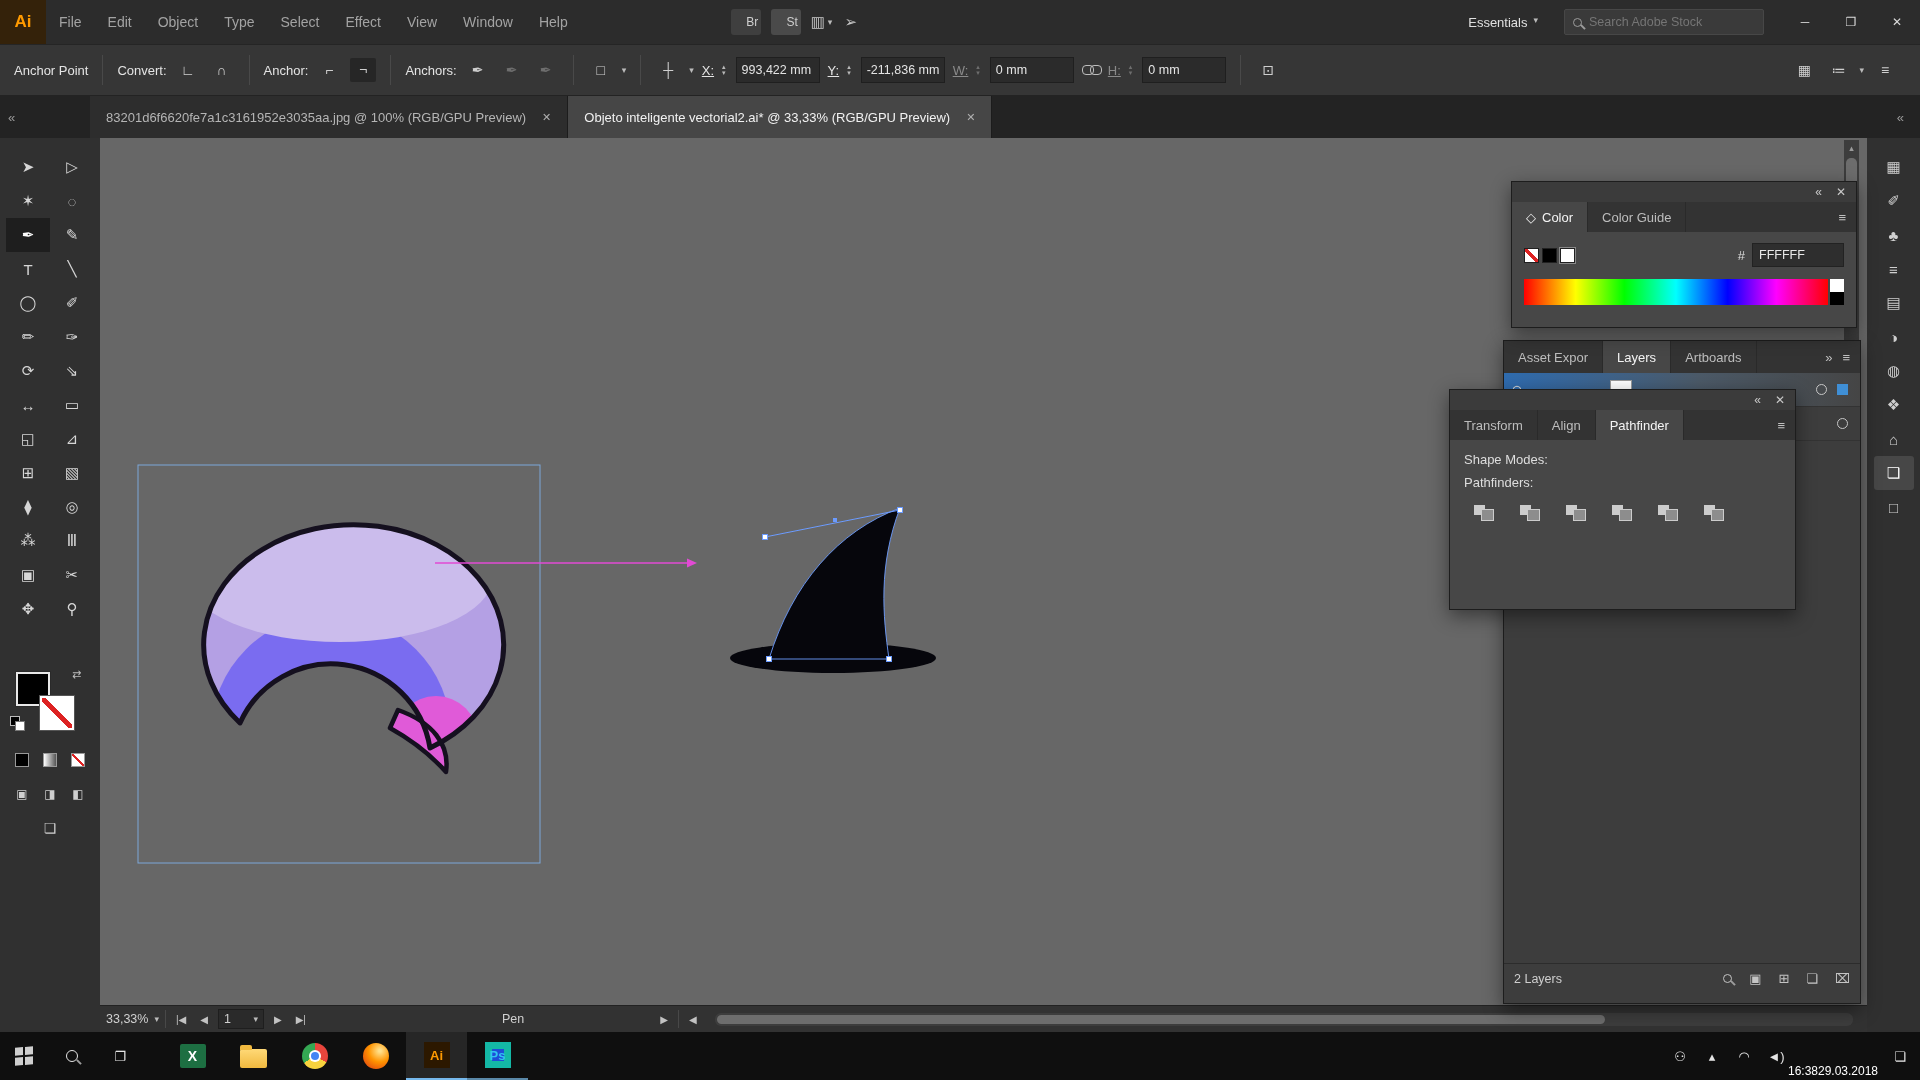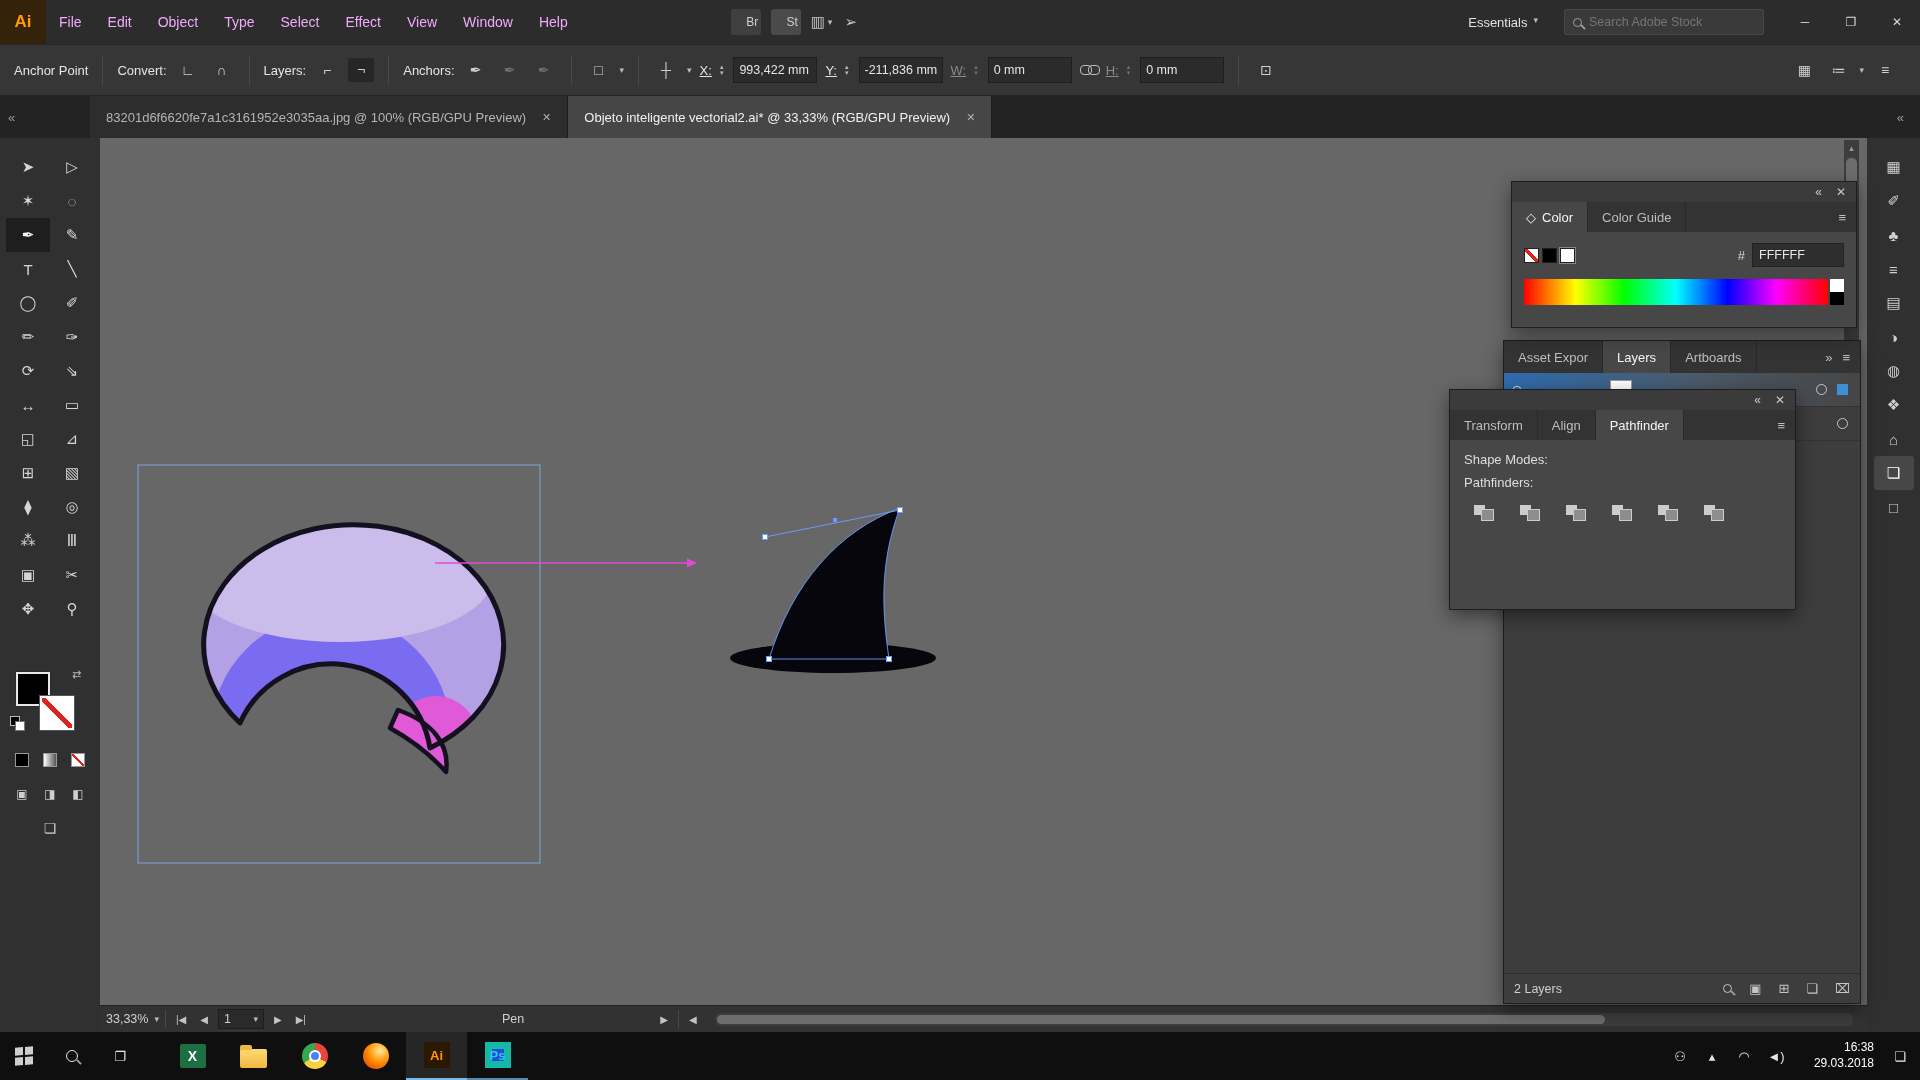--- a/index.html
+++ b/index.html
@@ -2,21 +2,21 @@
 <html><head>
 <meta charset="utf-8">
 <style>
   * { margin:0; padding:0; box-sizing:border-box; }
   html,body { width:1920px; height:1080px; overflow:hidden; }
   body { font-family:"Liberation Sans","DejaVu Sans",sans-serif; background:#2e2e2e; position:relative; color:#ddd; font-size:13px; }
 
   
   #menubar { position:absolute; top:0; left:0; width:1920px; height:44px; background:#2c2c2c; display:flex; align-items:center; z-index:20; }
   .ai-logo { width:46px; height:44px; background:#34220a; color:#ff9a00; font-weight:bold; font-size:17px; display:flex; align-items:center; justify-content:center; }
-  .menu-item { padding:0 13px; color:#f0abfc; font-size:14px; height:44px; display:flex; align-items:center; cursor:default; }
+  .menu-item { padding:0 13px; color:#a3a3a3; font-size:14px; height:44px; display:flex; align-items:center; cursor:default; }
   .mini-app { width:30px; height:26px; border-radius:3px; background:#3f3f3f; color:#cfcfcf; font-size:12px; display:flex; align-items:center; justify-content:center; margin-right:10px;padding-left:13px; }
   .mb-icon { color:#c9c9c9; font-size:15px; margin-right:12px; display:flex; align-items:center; gap:3px; }
   .caret { font-size:9px; color:#bbb; }
   #workspace { display:flex; gap:6px; color:#e0e0e0; font-size:13px; margin-right:26px; }
   #stock-search { width:200px; height:26px; background:#3a3a3a; border:1px solid #474747; border-radius:2px; display:flex; align-items:center; padding:0 8px; gap:7px; margin-right:18px; }
   #stock-search input { background:transparent; border:none; outline:none; color:#9c9c9c; font-size:12.5px; width:150px; font-family:inherit; }
   .mag { width:9px; height:9px; border:1.6px solid #9c9c9c; border-radius:50%; position:relative; display:inline-block; flex:none; }
   .mag::after { content:""; position:absolute; width:6px; height:1.8px; background:#9c9c9c; transform:rotate(45deg); right:-5px; bottom:-2px; }
   .win-btn { width:46px; height:44px; display:flex; align-items:center; justify-content:center; color:#dcdcdc; font-size:12px; }
 
@@ -113,21 +113,21 @@
   #layers-panel .p-tabs { height:32px; }
   #layers-panel .p-body { top:32px; background:#3d3d3d; }
   .layer-row { height:34px; display:flex; align-items:center; border-bottom:1px solid #333; padding-right:12px; }
   .layer-row.selected { background:linear-gradient(90deg,#2f6cb0 0%,#4c5a68 55%,#454545 100%); }
   .lr-eye { width:26px; text-align:center; color:#d8d8d8; font-size:13px; }
   .lr-lock { width:20px; }
   .lr-thumb { width:22px; height:20px; background:#ffffff; border:1px solid #9a9a9a; margin-left:60px; }
   .lr-right { margin-left:auto; display:flex; align-items:center; gap:10px; }
   .tgt-circle { width:11px; height:11px; border:1.4px solid #c7c7c7; border-radius:50%; }
   .sel-square { width:11px; height:11px; background:#3f8fd6; }
-  .layers-footer { position:absolute; left:0; right:0; bottom:0; height:30px; border-top:1px solid #2c2c2c; display:flex; align-items:center; padding:0 10px; color:#cfcfcf; font-size:12.5px; background:#3d3d3d; }
+  .layers-footer { position:absolute; left:0; right:0; bottom:10px; height:30px; border-top:1px solid #2c2c2c; display:flex; align-items:center; padding:0 10px; color:#cfcfcf; font-size:12.5px; background:#3d3d3d; }
   .lf-icons { margin-left:auto; display:flex; align-items:center; gap:17px; color:#c4c4c4; font-size:13px; }
 
   
   #pathfinder-panel { left:1449px; top:389px; width:347px; height:221px; z-index:14; }
   #pathfinder-panel .p-body { padding:12px 14px; }
   .pf-label { color:#dedede; font-size:13px; margin-bottom:8px; }
   .pf-row { display:flex; align-items:center; gap:8px; margin-bottom:14px; }
   .pf-btn { width:38px; height:28px; display:flex; align-items:center; justify-content:center; border-radius:2px; }
   .pfi { width:19px; height:15px; position:relative; }
   .pfi i { position:absolute; width:11px; height:10px; background:#cccccc; left:0; top:0; }
@@ -146,21 +146,21 @@
   .ic-folder { width:27px; height:19px; background:linear-gradient(#ffd977,#f0b93f); border-radius:2px; position:relative; margin-top:4px; }
   .ic-folder::before { content:""; position:absolute; top:-4px; left:0; width:12px; height:5px; background:#f0b93f; border-radius:2px 2px 0 0; }
   .ic-chrome { width:26px; height:26px; border-radius:50%; background:conic-gradient(#e8453c 0 33%, #f7d23e 0 66%, #34a853 0 100%); position:relative; }
   .ic-chrome::before { content:""; position:absolute; left:7px; top:7px; width:12px; height:12px; background:#fff; border-radius:50%; }
   .ic-chrome::after { content:""; position:absolute; left:9px; top:9px; width:8px; height:8px; background:#4285f4; border-radius:50%; }
   .ic-firefox { width:26px; height:26px; border-radius:50%; background:radial-gradient(circle at 65% 30%, #ffe08a 5%, #ff9400 45%, #e8590c 78%, #c03a74 100%); }
   .ic-ai { width:26px; height:26px; background:#2c1800; color:#ff9a00; font-weight:bold; font-size:13px; display:flex; align-items:center; justify-content:center; }
   .ic-ps { width:26px; height:26px; background:#1d4ed8; border:7px solid #14b8a6; color:#31c5f0; font-weight:bold; font-size:13px; display:flex; align-items:center; justify-content:center; }
   .tray { margin-left:auto; display:flex; align-items:stretch; }
   .tray-ic { width:32px; display:flex; align-items:center; justify-content:center; color:#e4e4e4; font-size:13px; }
-  #clock { width:88px; display:flex; flex-direction:column; align-items:flex-end; justify-content:center; color:#fff; font-size:12px; line-height:1.3; padding-right:6px; }
+  #clock { width:88px; display:flex; flex-direction:row; align-items:flex-end; justify-content:center; color:#fff; font-size:12px; line-height:1.3; padding-right:6px; }
 </style>
 </head>
 <body>
 
 <div id="menubar">
   <div class="ai-logo">Ai</div>
   <div class="menu-item">File</div>
   <div class="menu-item">Edit</div>
   <div class="menu-item">Object</div>
   <div class="menu-item">Type</div>
@@ -193,21 +193,21 @@
   <div class="win-btn">✕</div>
 </div>
 
 <div id="controlbar">
   <span class="cb-label">Anchor Point</span>
   <div class="cb-sep"></div>
   <span class="cb-label">Convert:</span>
   <div class="cb-btn">∟</div>
   <div class="cb-btn">∩</div>
   <div class="cb-sep"></div>
-  <span class="cb-label">Layers:</span>
+  <span class="cb-label">Anchor:</span>
   <div class="cb-btn">⌐</div>
   <div class="cb-btn on">¬</div>
   <div class="cb-sep"></div>
   <span class="cb-label">Anchors:</span>
   <div class="cb-btn">✒</div>
   <div class="cb-btn dim">✒</div>
   <div class="cb-btn dim">✒</div>
   <div class="cb-sep"></div>
   <div class="cb-btn">
       <span>□</span>

